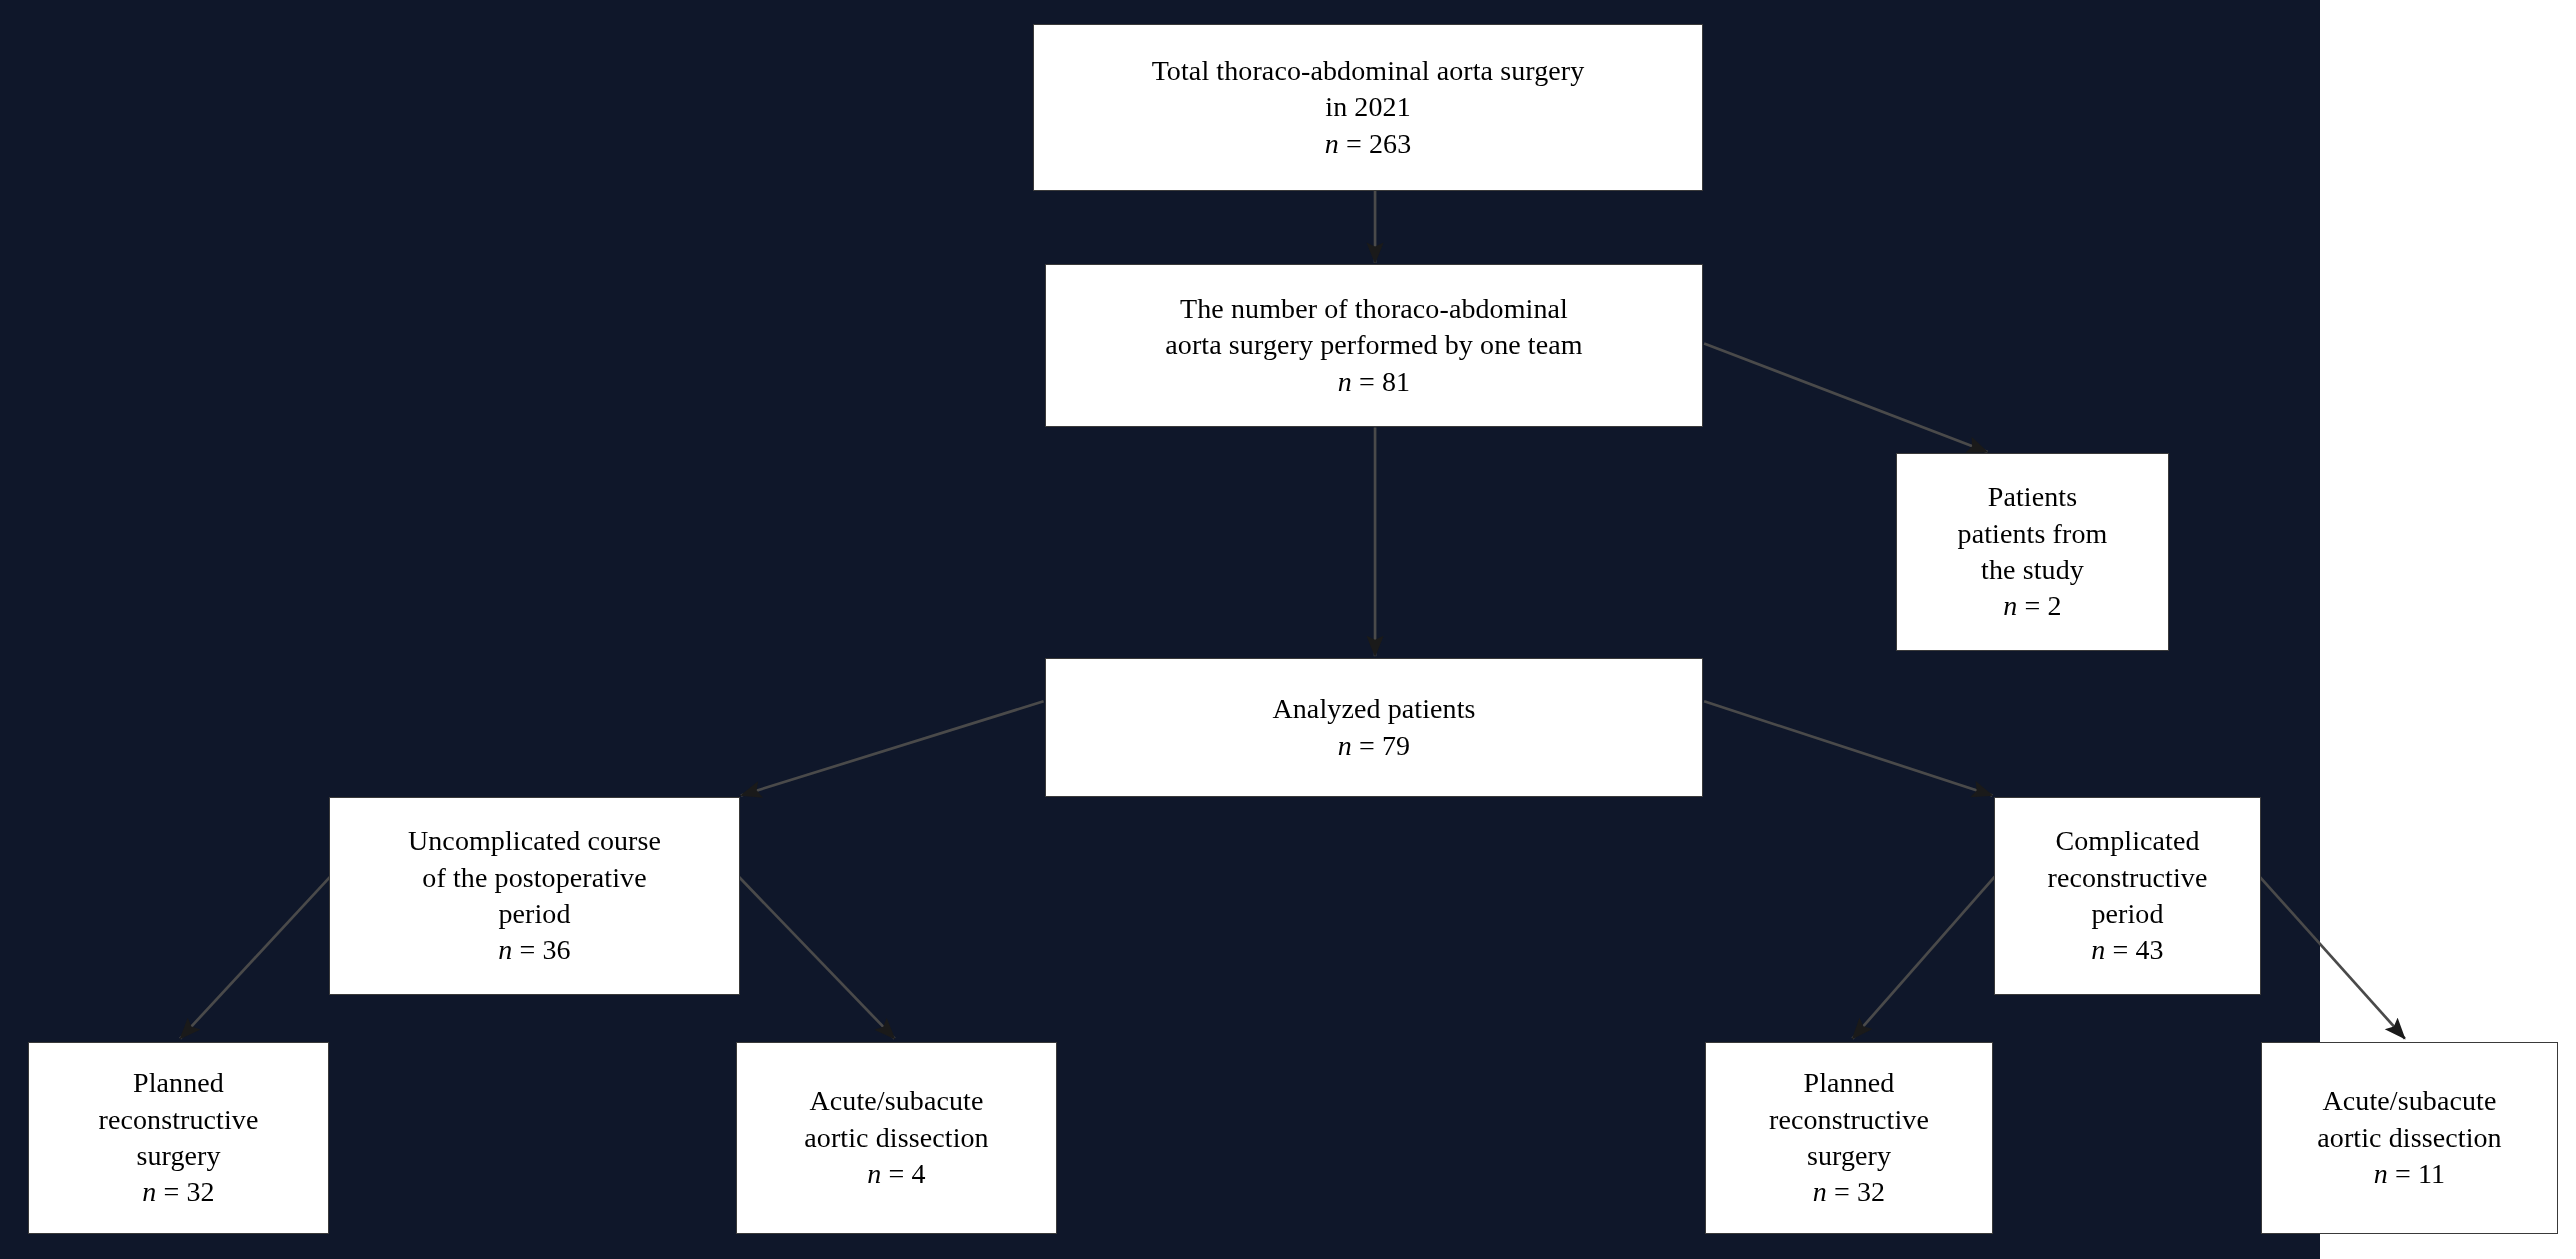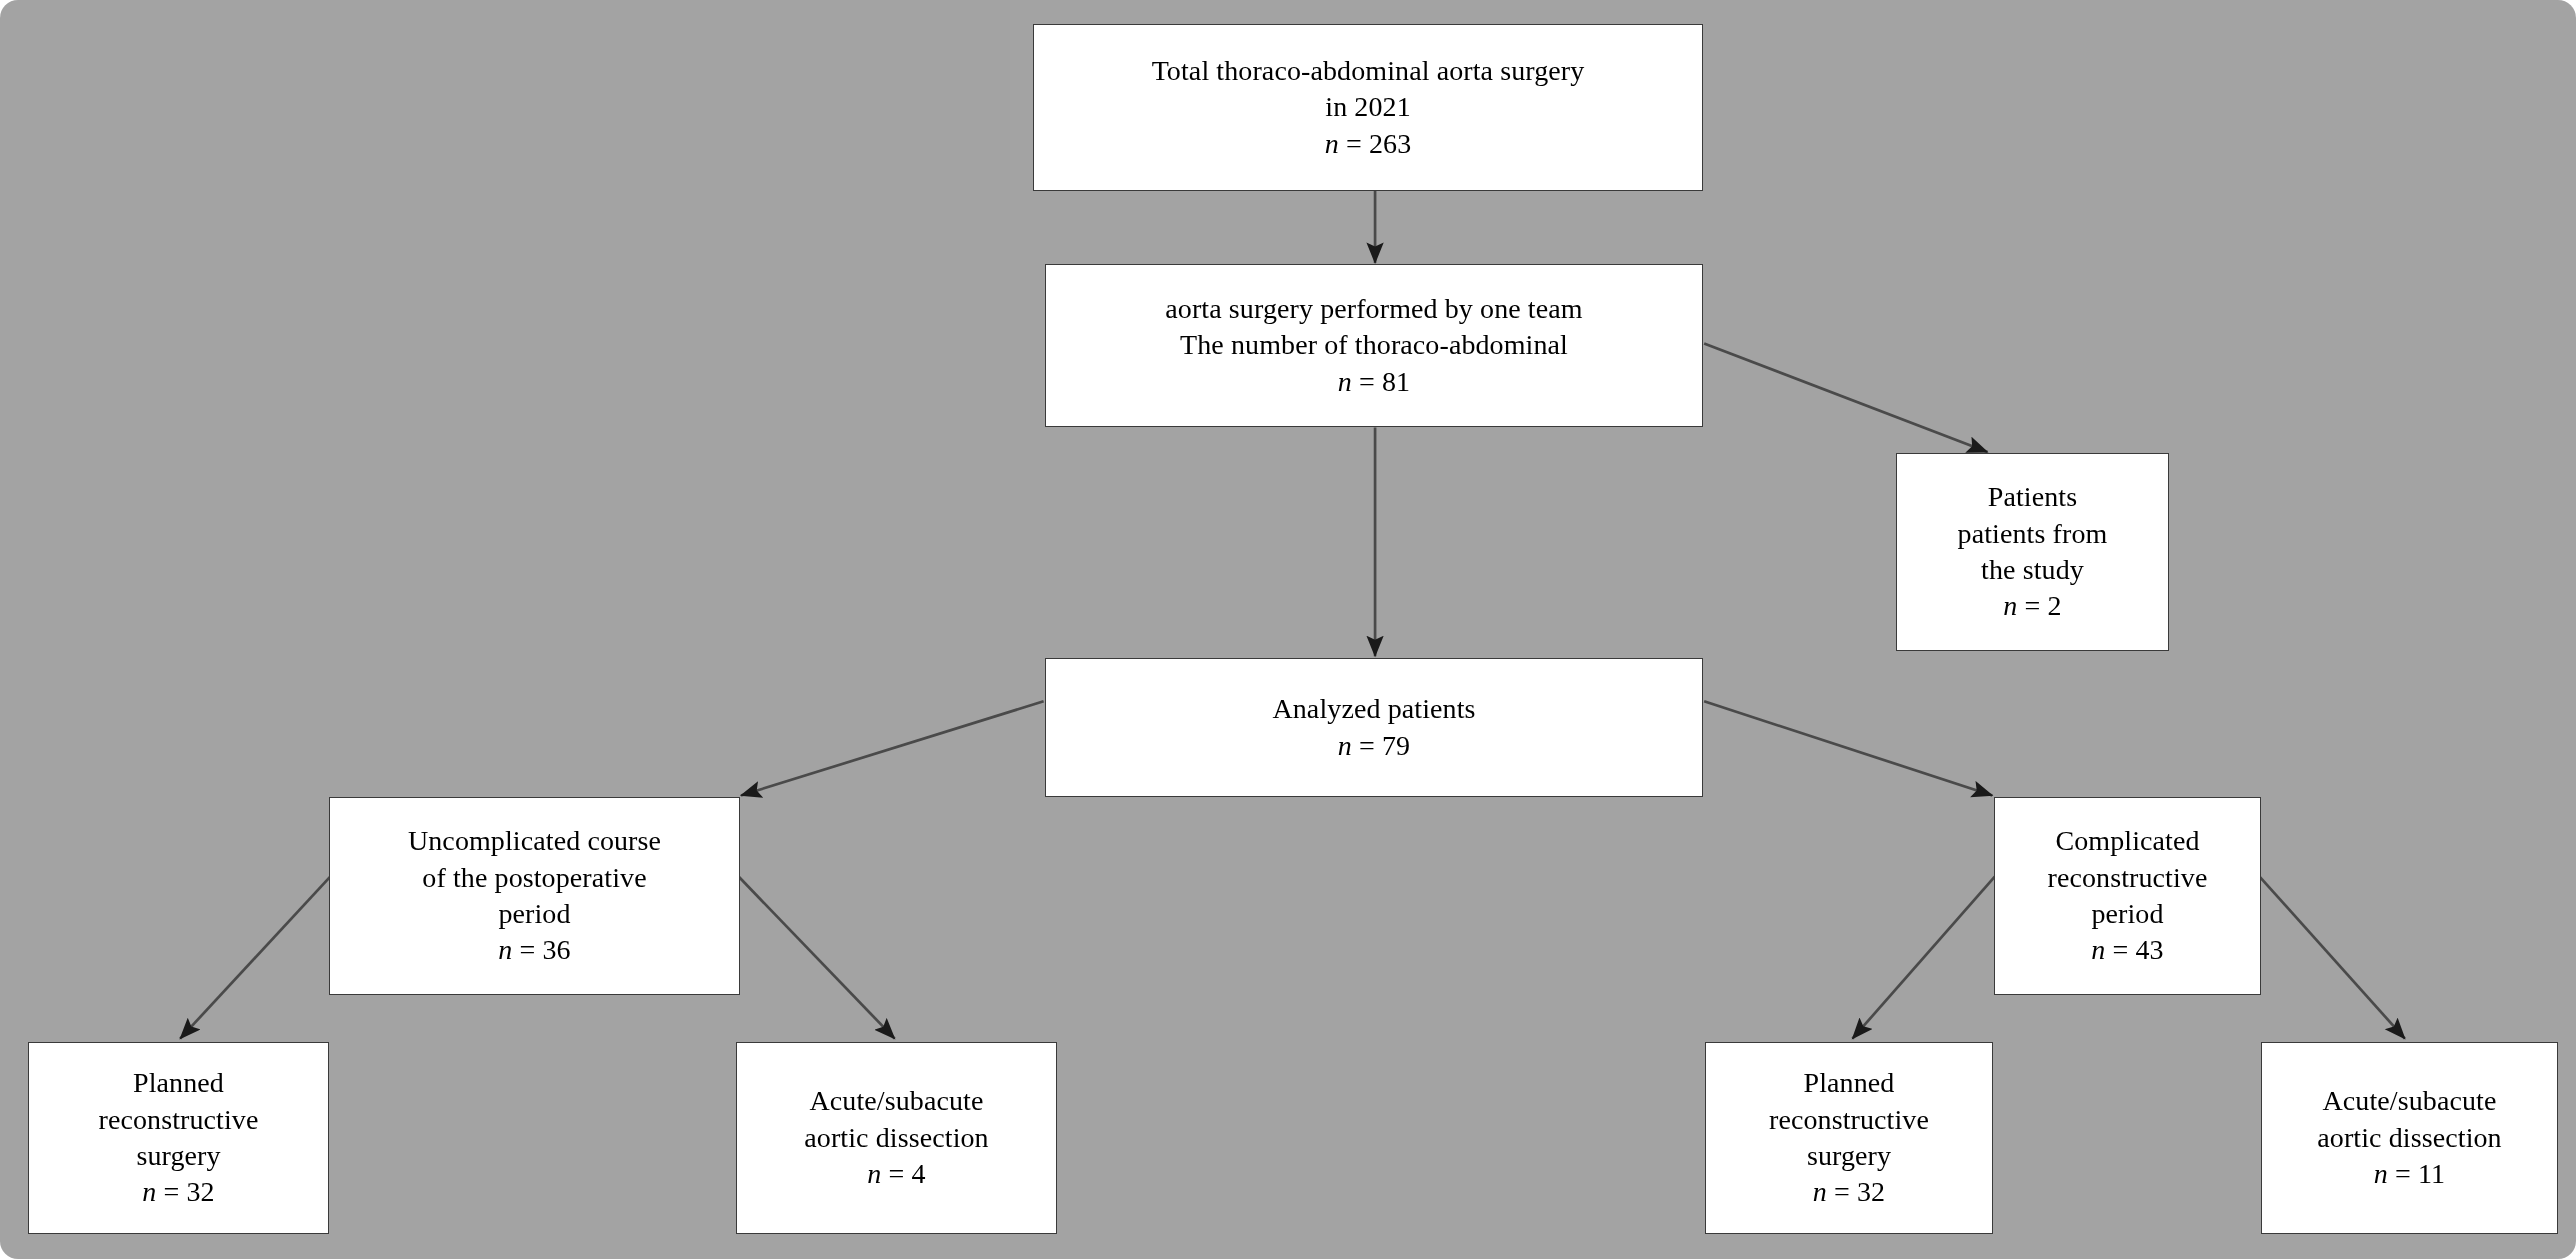--- a/index.html
+++ b/index.html
@@ -2,21 +2,21 @@
 <html style="font-size:9.6px"><head>
 <meta charset="utf-8">
 <style>
   html,body{margin:0;padding:0;background:#ffffff;}
   body{
     width:2576px;height:1259px;
     font-family:"Liberation Serif","DejaVu Serif",serif;
     color:#000;
     overflow:hidden;
   }
-  #stage{position:relative;width:2576px;height:1259px;background:#a3a3a3;border-radius:18px;}
+  #stage{position:relative;width:2320px;height:1259px;background:#0f172a;}
   #edges{position:absolute;left:0;top:0;width:2576px;height:1259px;}
   .node{
     position:absolute;
     box-sizing:border-box;
     border:1.8px solid #3a3a3a;
     background:#ffffff;
     display:flex;
     flex-direction:column;
     align-items:center;
     justify-content:center;
@@ -52,22 +52,22 @@
         <line x1="3763" y1="1460" x2="4005" y2="1730" marker-end="url(#arrowhead)"></line>
       </g>
   </svg>
   <div id="node-layer">
       <div class="node" style="left: 1033px; top: 24px; width: 670px; height: 167px; border-color: rgb(58, 58, 58);">
         <span class="ln">Total thoraco-abdominal aorta surgery</span>
         <span class="ln">in 2021</span>
         <span class="nline"><span class="nvar">n</span> <span class="ntxt">=</span> <span class="ntxt">263</span></span>
       </div>
       <div class="node" style="left: 1045px; top: 264px; width: 658px; height: 163px; border-color: rgb(58, 58, 58);">
+        <span class="ln">The number of thoraco-abdominal</span>
         <span class="ln">aorta surgery performed by one team</span>
-        <span class="ln">The number of thoraco-abdominal</span>
         <span class="nline"><span class="nvar">n</span> <span class="ntxt">=</span> <span class="ntxt">81</span></span>
       </div>
       <div class="node" style="left: 1896px; top: 453px; width: 273px; height: 198px; border-color: rgb(58, 58, 58);">
         <span class="ln">Patients</span>
         <span class="ln">patients from</span>
         <span class="ln">the study</span>
         <span class="nline"><span class="nvar">n</span> <span class="ntxt">=</span> <span class="ntxt">2</span></span>
       </div>
       <div class="node" style="left: 1045px; top: 658px; width: 658px; height: 139px; border-color: rgb(58, 58, 58);">
         <span class="ln">Analyzed  patients</span>

